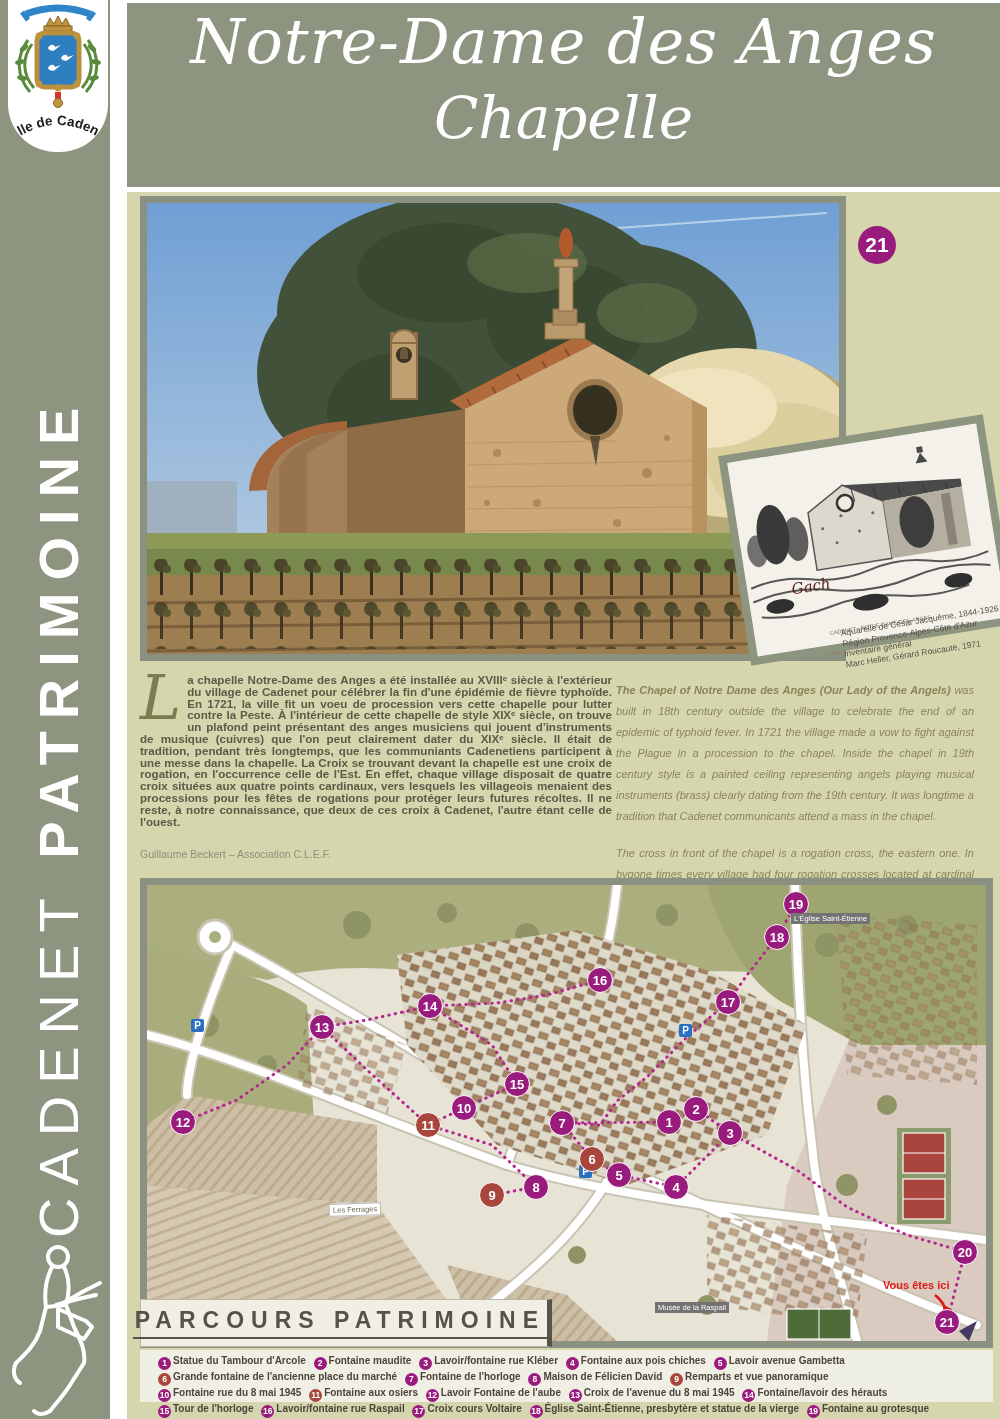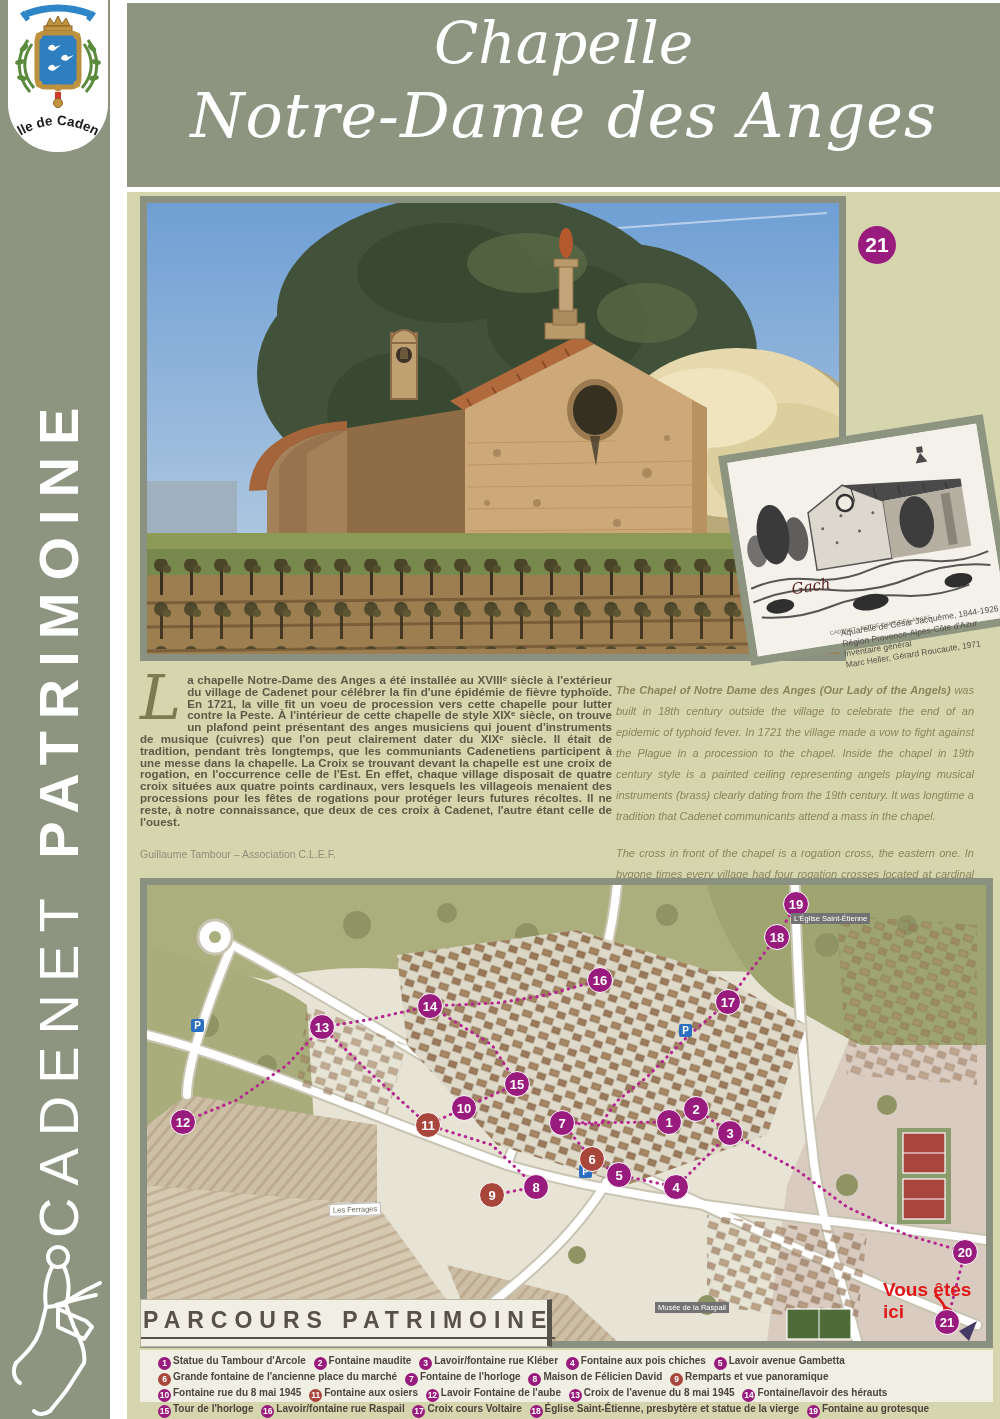--- a/index.html
+++ b/index.html
@@ -48,25 +48,25 @@
   
   #map-frame{position:absolute;left:140px;top:878px;width:839px;height:456px;
              border:7px solid #8b9181;background:#e7e4d6;overflow:hidden;}
   #map-svg{position:absolute;left:0;top:0;}
   .mk-num{fill:#ffffff;font-family:"Liberation Sans",sans-serif;font-weight:bold;font-size:13px;
           text-anchor:middle;}
   .chip{position:absolute;font-size:7.5px;padding:1px 3px;white-space:nowrap;z-index:3;}
   .chip.dark{background:#737373;color:#ffffff;}
   .chip.light{background:#ffffff;color:#6b6757;border:0.5px solid #bbb;transform:rotate(-2deg);}
   #you-are-here{position:absolute;left:736px;top:394px;color:#e01818;font-weight:800;
-                font-size:19px;z-index:3;}
+                font-size:11px;z-index:3;}
   
   #parcours-box{position:absolute;left:140px;top:1299px;width:406px;height:46px;background:#f1efe3;
                 border:1px solid #b9b7a6;border-right:5px solid #56544a;z-index:6;
-                display:flex;align-items:center;justify-content:flex-start;}
+                display:flex;align-items:center;justify-content:flex-end;}
   #parcours-title{color:#57514a;font-weight:800;font-size:23px;letter-spacing:7px;
                   border-bottom:2px solid #57514a;padding:0 2px 3px 2px;white-space:nowrap;}
   
   #legend{position:absolute;left:140px;top:1350px;width:853px;height:52px;background:#f0efe3;
           z-index:5;padding:4px 18px;box-sizing:border-box;color:#4c443c;
           font-size:10px;font-weight:bold;line-height:14.5px;}
   .lg-item{white-space:nowrap;margin-right:5px;}
   .lg-badge{display:inline-block;width:13px;height:13px;border-radius:50%;background:#9a1b7e;
             color:#fff;font-size:8.5px;font-weight:bold;text-align:center;line-height:13px;
             margin-right:2px;vertical-align:-2px;}
@@ -129,22 +129,22 @@
       <text font-size="13.5" font-weight="bold" fill="#1c1c1c" font-family="Liberation Sans, sans-serif">
         <textPath href="#cap-arc" startOffset="50%" text-anchor="middle">Ville de Cadenet</textPath>
       </text>
     </svg>
   </div>
 
   <div id="gutter"></div>
   <div id="content-bg"></div>
 
   <div id="header">
+    <div id="title2" class="title-line">Notre-Dame des Anges</div>
     <div id="title1" class="title-line">Chapelle</div>
-    <div id="title2" class="title-line">Notre-Dame des Anges</div>
   </div>
 
   <div id="photo-frame">
     <svg width="692" height="451" viewBox="0 0 692 451">
       <defs>
         <linearGradient id="sky" x1="0" y1="0" x2="0" y2="1">
           <stop offset="0" stop-color="#6f9fd4"></stop>
             <stop offset="1" stop-color="#c2d4e4"></stop>
         </linearGradient>
         <pattern id="vine" width="30" height="44" patternUnits="userSpaceOnUse">
@@ -283,21 +283,21 @@
   <div id="inset-caption-wrap">
       <div>Aquarelle de César Jacquème, 1844-1926</div>
       <div>Région Provence-Alpes-Côte d'Azur</div>
       <div>Inventaire général</div>
       <div>Marc Heller, Gérard Roucaute, 1971</div>
     </div>
 
   <div id="article-fr">
     <span id="dropcap">L</span><span>a chapelle Notre-Dame des Anges a été installée au XVIIIᵉ siècle à l'extérieur du village de Cadenet pour célébrer la fin d'une épidémie de fièvre typhoïde. En 1721, la ville fit un voeu de procession vers cette chapelle pour lutter contre la Peste. À l'intérieur de cette chapelle de style XIXᵉ siècle, on trouve un plafond peint présentant des anges musiciens qui jouent d'instruments de musique (cuivres) que l'on peut clairement dater du XIXᵉ siècle. Il était de tradition, pendant très longtemps, que les communiants Cadenetiens participent à une messe dans la chapelle. La Croix se trouvant devant la chapelle est une croix de rogation, en l'occurrence celle de l'Est. En effet, chaque village disposait de quatre croix situées aux quatre points cardinaux, vers lesquels les villageois menaient des processions pour les fêtes de rogations pour protéger leurs futures récoltes. Il ne reste, à notre connaissance, que deux de ces croix à Cadenet, l'autre étant celle de l'ouest.</span>
   </div>
-  <div id="credit-fr">Guillaume Tambour – Association C.L.E.F.</div>
+  <div id="credit-fr">Guillaume Beckert – Association C.L.E.F.</div>
 
   <div id="article-en">
     <div class="p1"><b>The Chapel of Notre Dame des Anges (Our Lady of the Angels)</b><span> was built in 18th century outside the village to celebrate the end of an epidemic of typhoid fever. In 1721 the village made a vow to fight against the Plague in a procession to the chapel. Inside the chapel in 19th century style is a painted ceiling representing angels playing musical instruments (brass) clearly dating from the 19th century. It was longtime a tradition that Cadenet communicants attend a mass in the chapel.</span></div>
     <div class="p2">The cross in front of the chapel is a rogation cross, the eastern one. In bygone times every village had four rogation crosses located at cardinal points, where the villagers held processions on rogation days and to protect their future harvests. Today only one other cross remains in Cadenet, to the west.</div>
   </div>
 
   <div id="map-frame">
     <svg id="map-svg" width="839" height="456" viewBox="0 0 839 456">
       <defs>
         <pattern id="bldg" width="22" height="16" patternUnits="userSpaceOnUse" patternTransform="rotate(18)">

